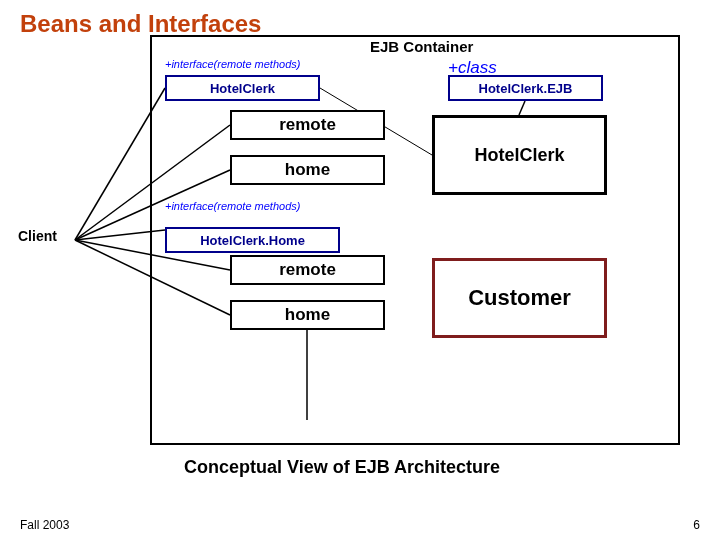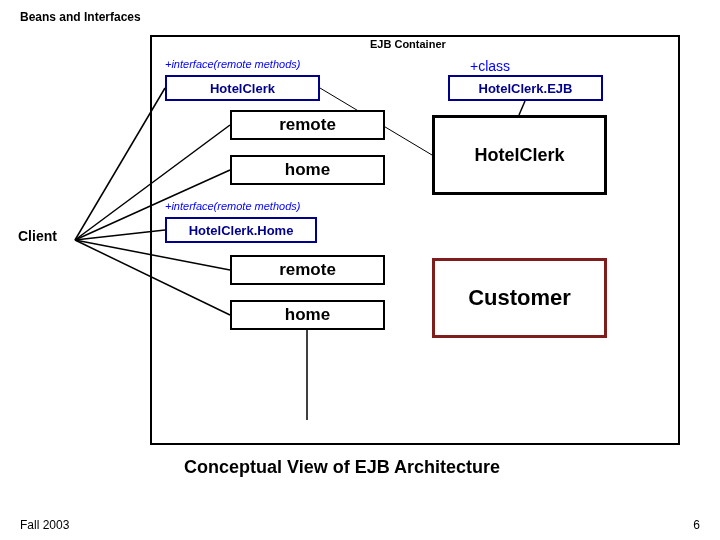--- a/index.html
+++ b/index.html
@@ -9,39 +9,39 @@
       background: #fff;
       font-family: Arial, sans-serif;
       position: relative;
       overflow: hidden;
     }
 
     .page-title {
       position: absolute;
       top: 10px;
       left: 20px;
-      font-size: 12px;
-      font-weight: bold;
-      color: #000000;
+      font-size: 24px;
+      font-weight: bold;
+      color: #c2410c;
     }
 
     .ejb-container-box {
       position: absolute;
       top: 35px;
       left: 150px;
       width: 530px;
       height: 410px;
       border: 2px solid #000;
     }
 
     .ejb-container-label {
       position: absolute;
       top: 38px;
       left: 370px;
-      font-size: 11px;
+      font-size: 15px;
       font-weight: bold;
       color: #000;
     }
 
     
     .interface-label-1 {
       position: absolute;
       top: 58px;
       left: 165px;
       font-size: 11px;
@@ -97,22 +97,23 @@
       align-items: center;
       justify-content: center;
       font-size: 17px;
       font-weight: bold;
     }
 
     
     .class-label-1 {
       position: absolute;
       top: 58px;
-      left: 470px;
-      font-size: 14px;
+      left: 448px;
+      font-size: 17px;
+      font-style: italic;
       color: #00f;
     }
 
     .hotelclerkejb-box {
       position: absolute;
       top: 75px;
       left: 448px;
       width: 155px;
       height: 26px;
       border: 2px solid #00008b;
@@ -153,23 +154,23 @@
       position: absolute;
       top: 200px;
       left: 165px;
       font-size: 11px;
       font-style: italic;
       color: #00f;
     }
 
     .hotelclerkhome-box {
       position: absolute;
-      top: 217px;
+      top: 227px;
       left: 165px;
-      width: 152px;
+      width: 175px;
       height: 26px;
       border: 2px solid #00008b;
       background: #fff;
       display: flex;
       align-items: center;
       justify-content: center;
     }
 
     .hotelclerkhome-label {
       font-size: 13px;

